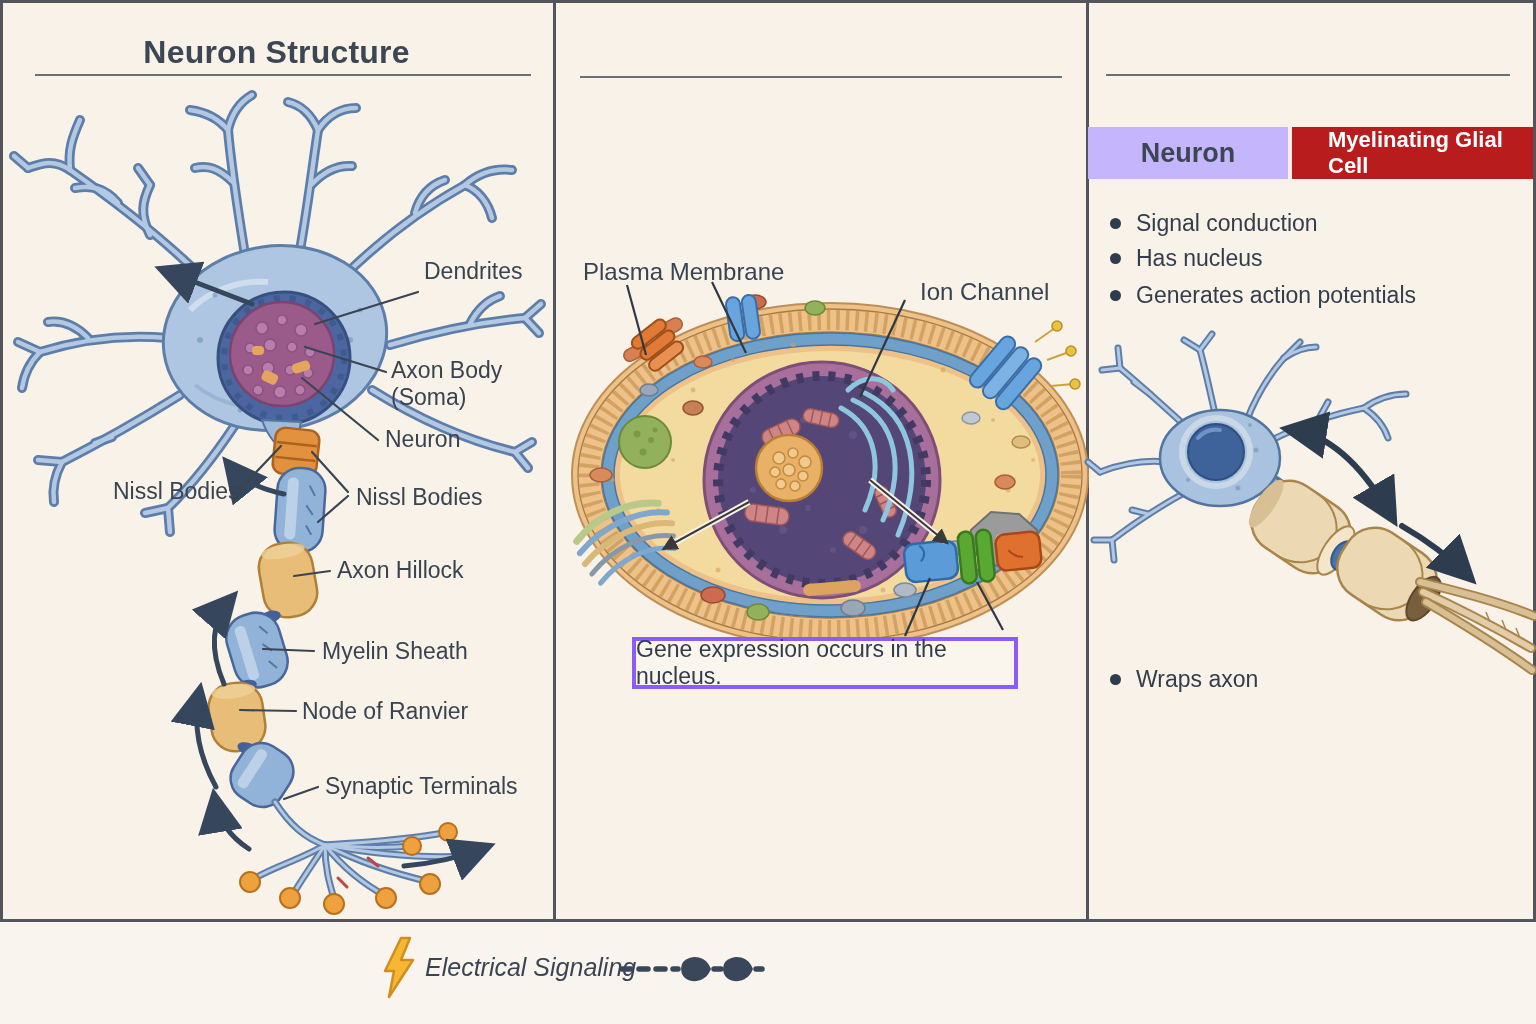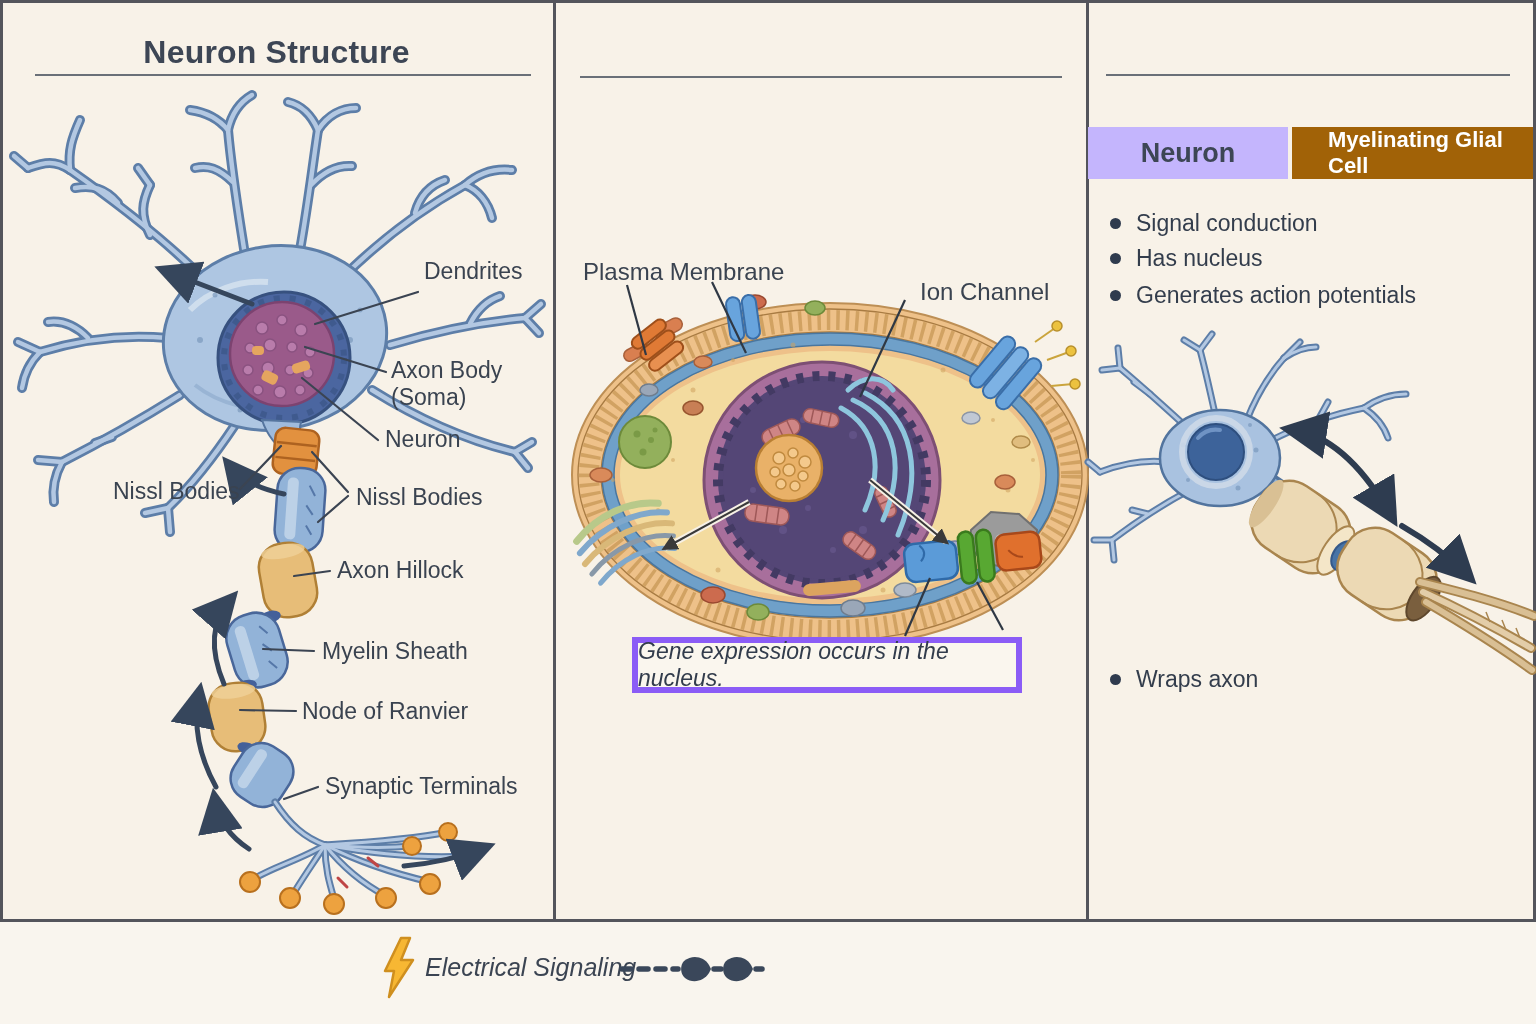--- a/index.html
+++ b/index.html
@@ -12,22 +12,22 @@
   .underline{position:absolute;height:2px;background:#6a7078;}
   .lbl{position:absolute;font-size:23px;color:#3a4350;white-space:nowrap;}
   .lbl2{line-height:27px;}
   svg{position:absolute;overflow:visible;}
   .hdrcell{position:absolute;display:flex;align-items:center;justify-content:center;
            font-weight:bold;box-sizing:border-box;}
   .bullet-row{position:absolute;display:flex;align-items:center;gap:15px;}
   .bdot{width:11px;height:11px;border-radius:50%;background:#2f3b4e;flex:0 0 auto;}
   .btext{font-size:23px;color:#333d4c;white-space:nowrap;}
   .caption-box{position:absolute;left:632px;top:637px;width:378px;height:44px;
-               border:6px solid #8b5cf6;background:#faf6ee;display:flex;align-items:center;
-               justify-content:center;font-style:italic;font-size:23px;color:#323c4c;}
+               border:4px solid #8b5cf6;background:#faf6ee;display:flex;align-items:center;
+               justify-content:center;font-size:23px;color:#323c4c;}
   .legend-text{position:absolute;font-style:italic;font-size:25px;color:#3b4452;white-space:nowrap;}
 </style>
 </head>
 <body>
 
 <div class="stage">
 
   <div class="panels"></div>
   <div class="divider" style="left:553px;"></div>
   <div class="divider" style="left:1086px;"></div>
@@ -395,21 +395,21 @@
     </g>
   </svg>
 
   <div class="lbl" style="left:583px;top:258px;font-size:24px;">Plasma Membrane</div>
   <div class="lbl" style="left:920px;top:278px;font-size:24px;">Ion Channel</div>
   <div class="caption-box">Gene expression occurs in the nucleus.</div>
 
   <div class="underline" style="left:1106px;top:74px;width:404px;"></div>
 
   <div class="hdrcell" style="left:1088px;top:127px;width:200px;height:52px;background:#c4b5fd;color:#3d4655;font-size:27px;text-align:center;">Neuron</div>
-  <div class="hdrcell" style="left:1292px;top:127px;width:241px;height:52px;background:#a16207;color:#ffffff;font-size:22px;padding-left:36px;">Myelinating Glial Cell</div>
+  <div class="hdrcell" style="left:1292px;top:127px;width:241px;height:52px;background:#b91c1c;color:#ffffff;font-size:22px;padding-left:36px;">Myelinating Glial Cell</div>
 
   <div class="bullet-row" style="left:1110px;top:210px;">
     <span class="bdot"></span>
     <span class="btext">Signal conduction</span>
   </div>
   <div class="bullet-row" style="left:1110px;top:245px;">
     <span class="bdot"></span>
     <span class="btext">Has nucleus</span>
   </div>
   <div class="bullet-row" style="left:1110px;top:282px;">

